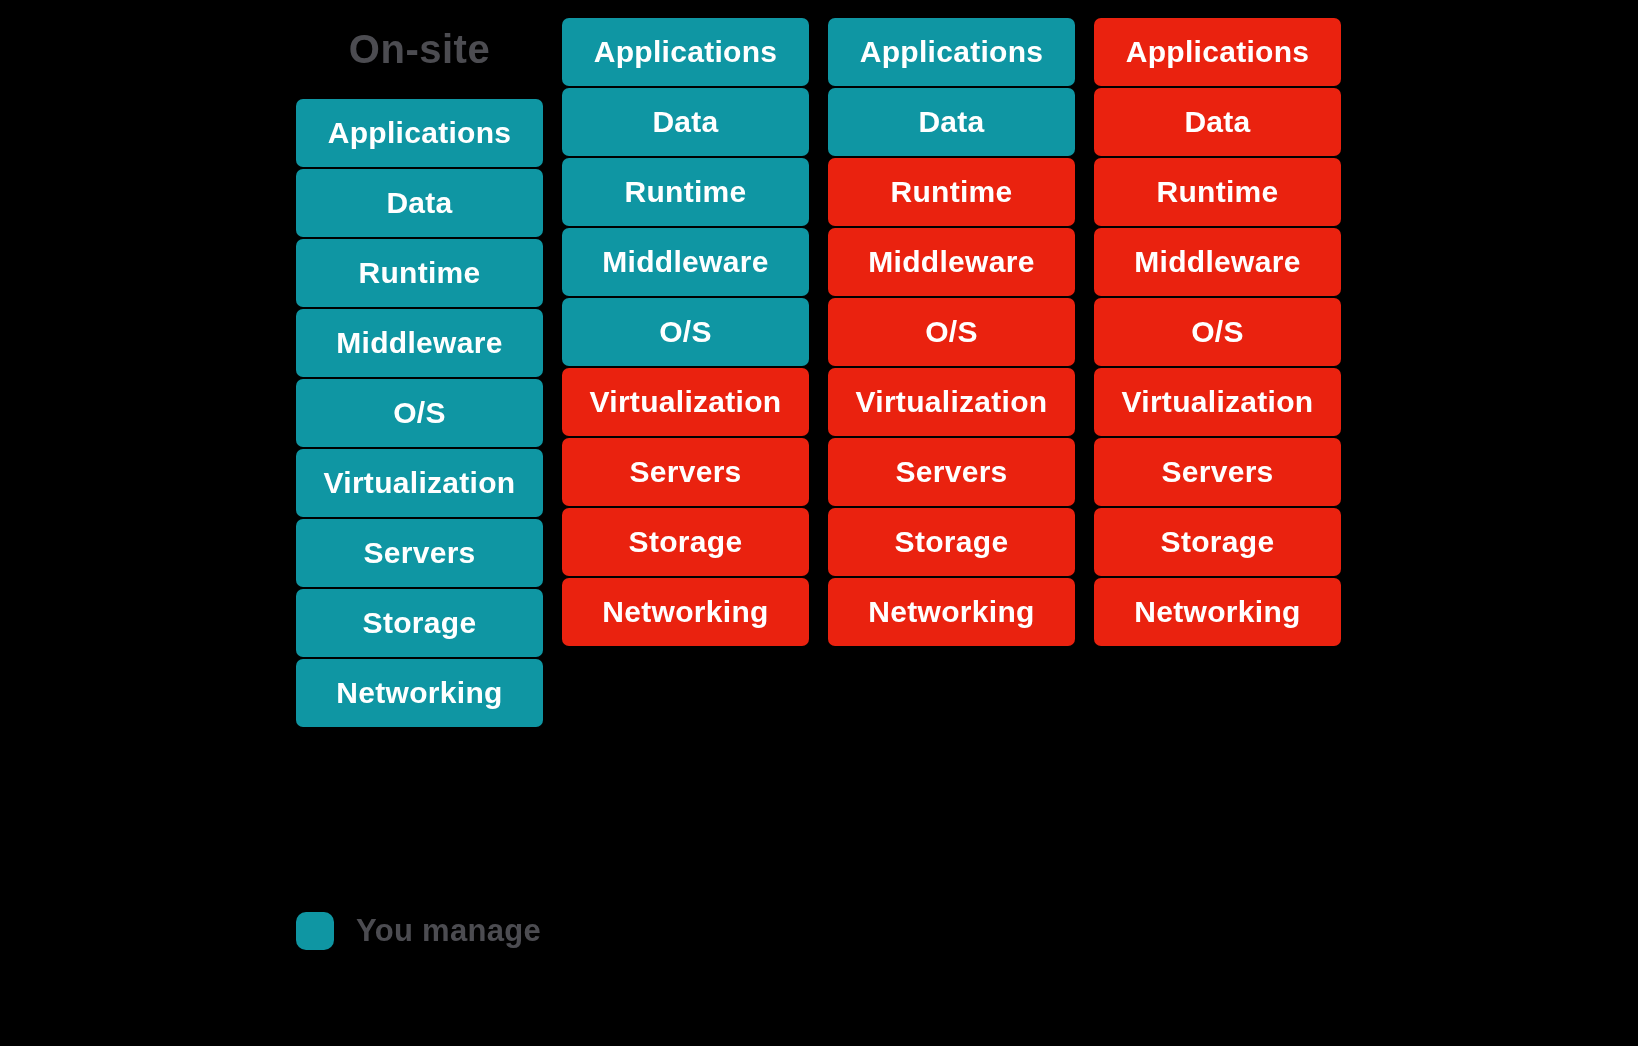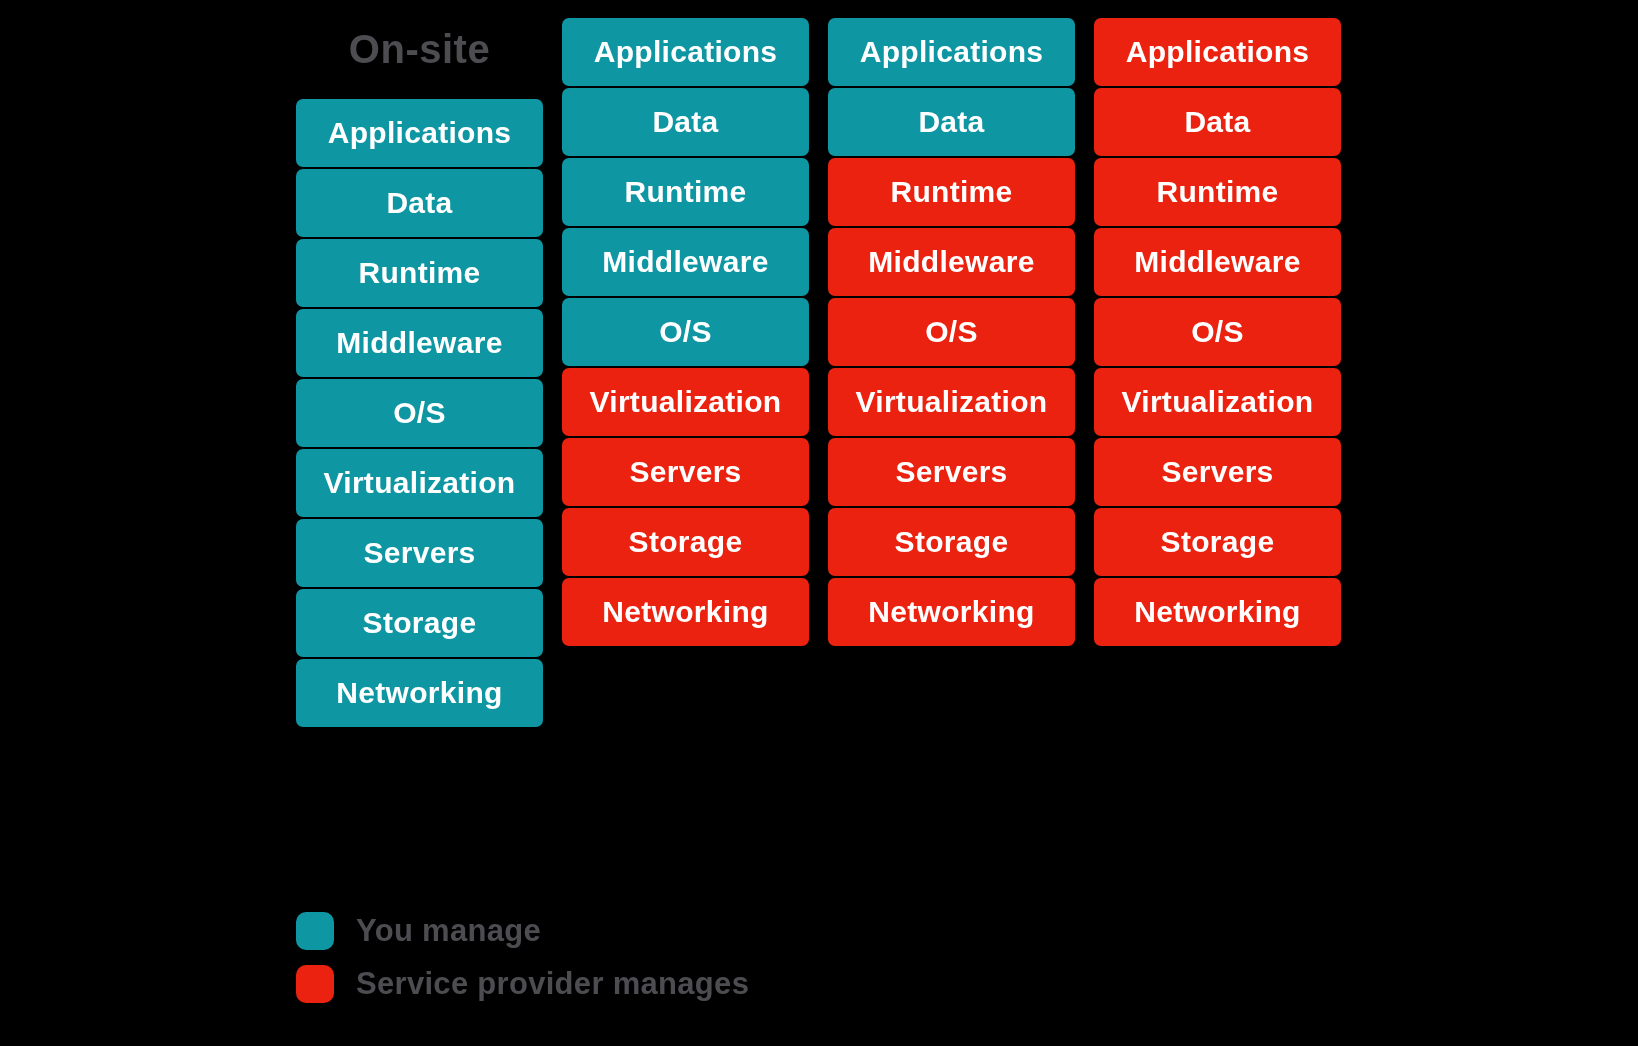--- a/index.html
+++ b/index.html
@@ -133,19 +133,15 @@
         <div class="cell provider">Storage</div>
         <div class="cell provider">Networking</div>
       </div>
     </div>
 
   <div class="legend">
     <div class="legend-row">
       <div class="legend-swatch you"></div>
       <div class="legend-label">You manage</div>
     </div>
-    <div class="legend-row">
-      <div class="legend-swatch provider"></div>
-      <div class="legend-label">Service provider manages</div>
-    </div>
   </div>
 
 </div>
 
 </body></html>

